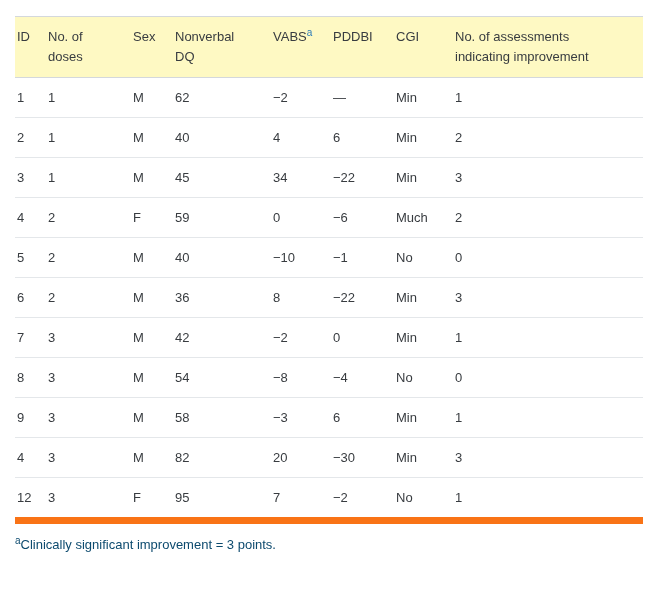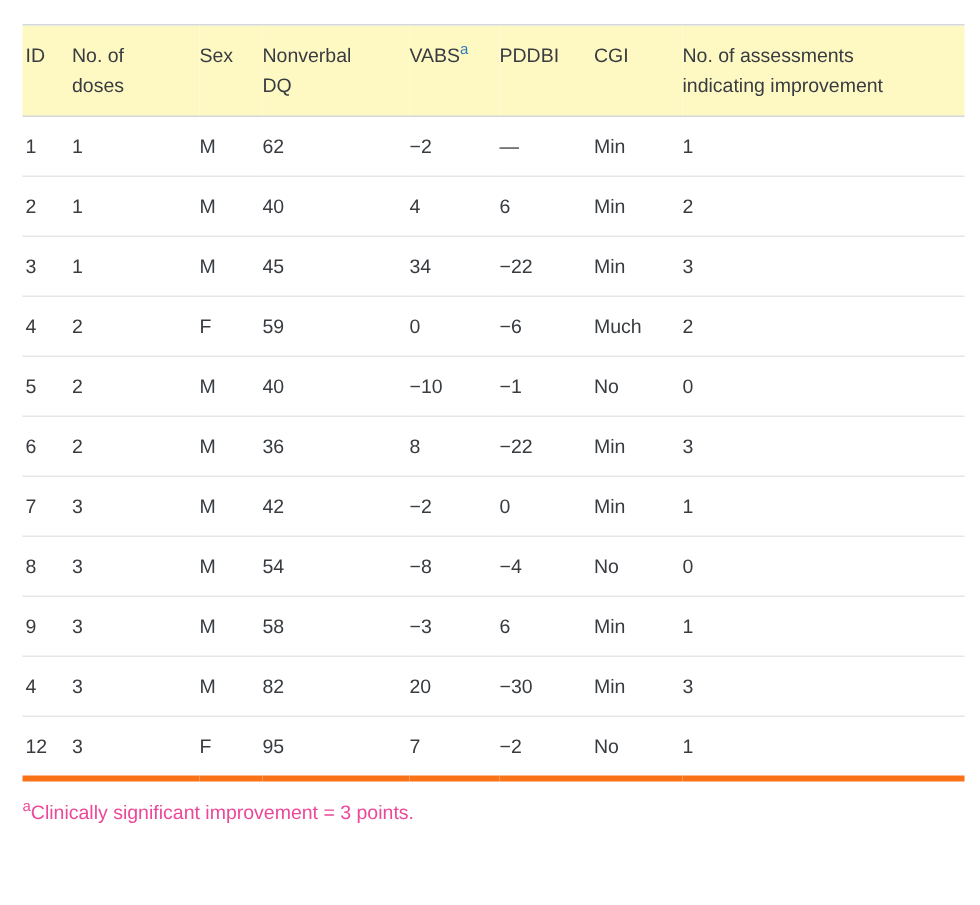--- a/index.html
+++ b/index.html
@@ -38,32 +38,32 @@
     border-bottom:1px solid #d4d8dc;
   }
   td{
     height:39px;
     padding:0 6px 0 0;
     vertical-align:middle;
     border-bottom:1px solid #e4e7ea;
     line-height:16px;
   }
   th:first-child, td:first-child{padding-left:2px;}
-  tbody tr:last-child td{border-bottom:4px solid #f97316;}
+  tbody tr:last-child td{border-bottom:7px solid #f97316;}
   sup.suplink{
     color:#2b7bb9;
     font-size:10px;
     line-height:0;
     cursor:pointer;
   }
   .footnote{
     margin-top:12px;
     font-size:13px;
     line-height:18px;
-    color:#ec4899;
+    color:#0c4a6e;
   }
   .footnote sup{
     font-size:10px;
     line-height:0;
   }
 </style>
 </head>
 <body>
 
 <div class="page">

